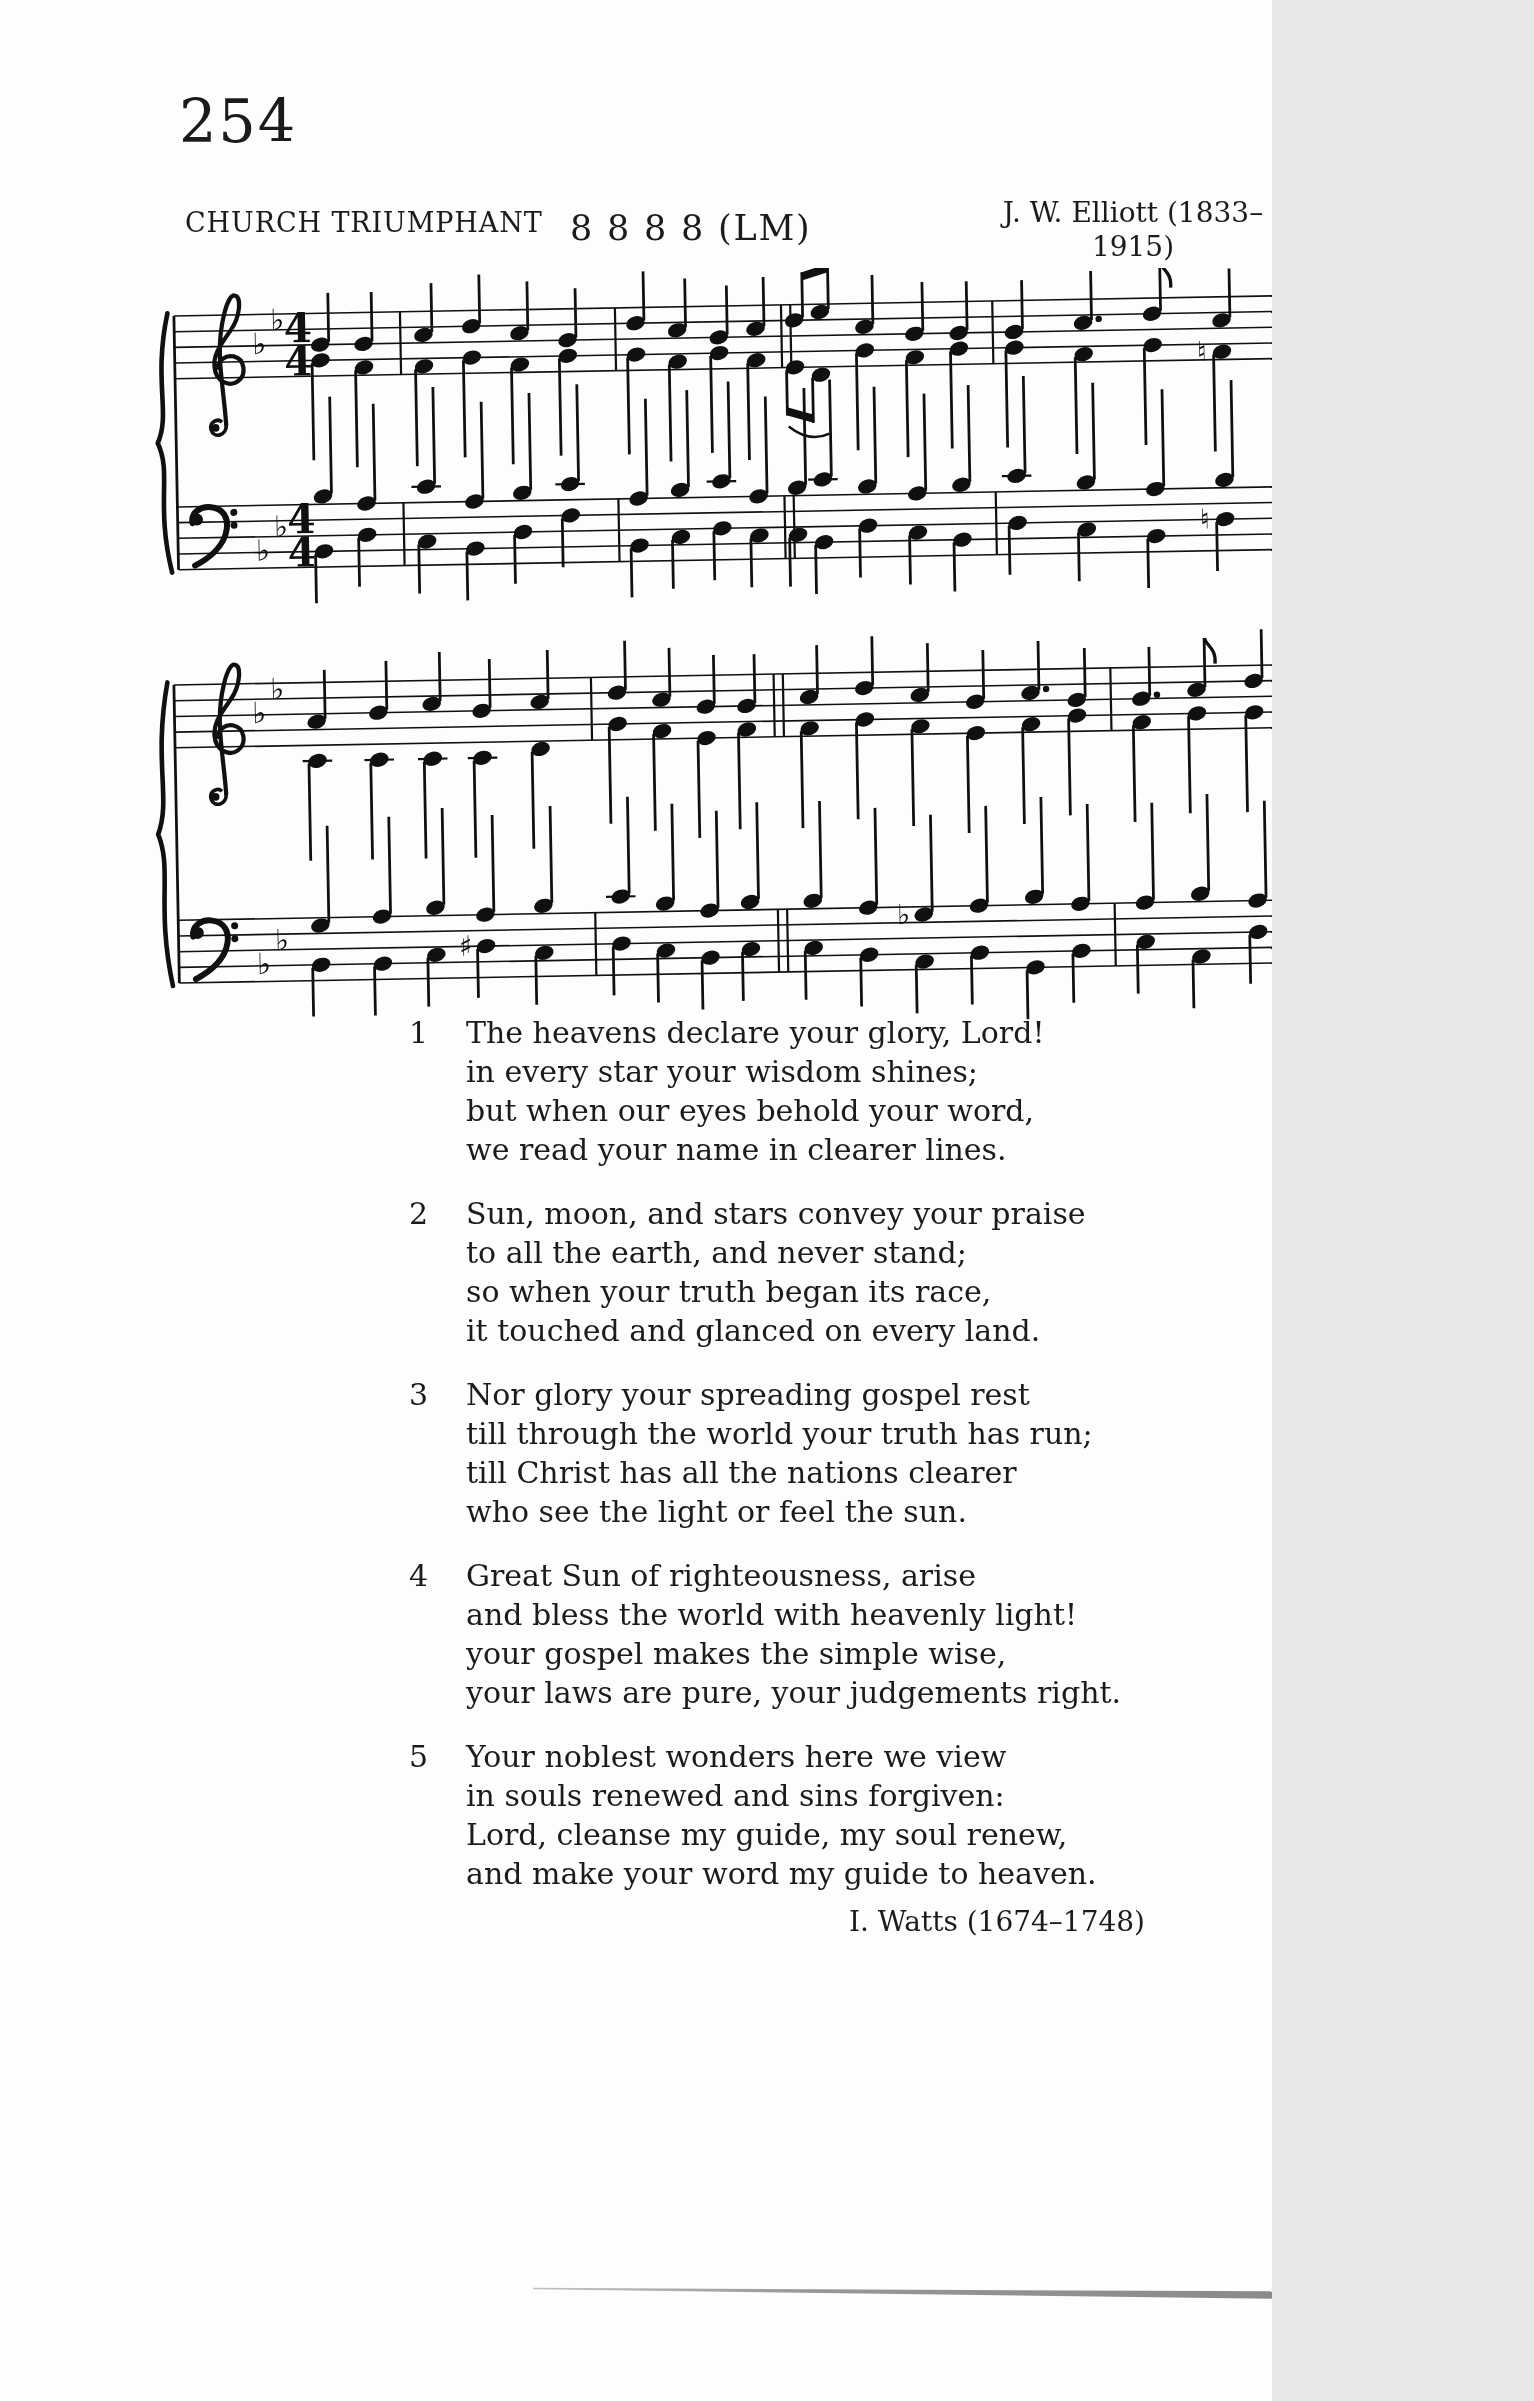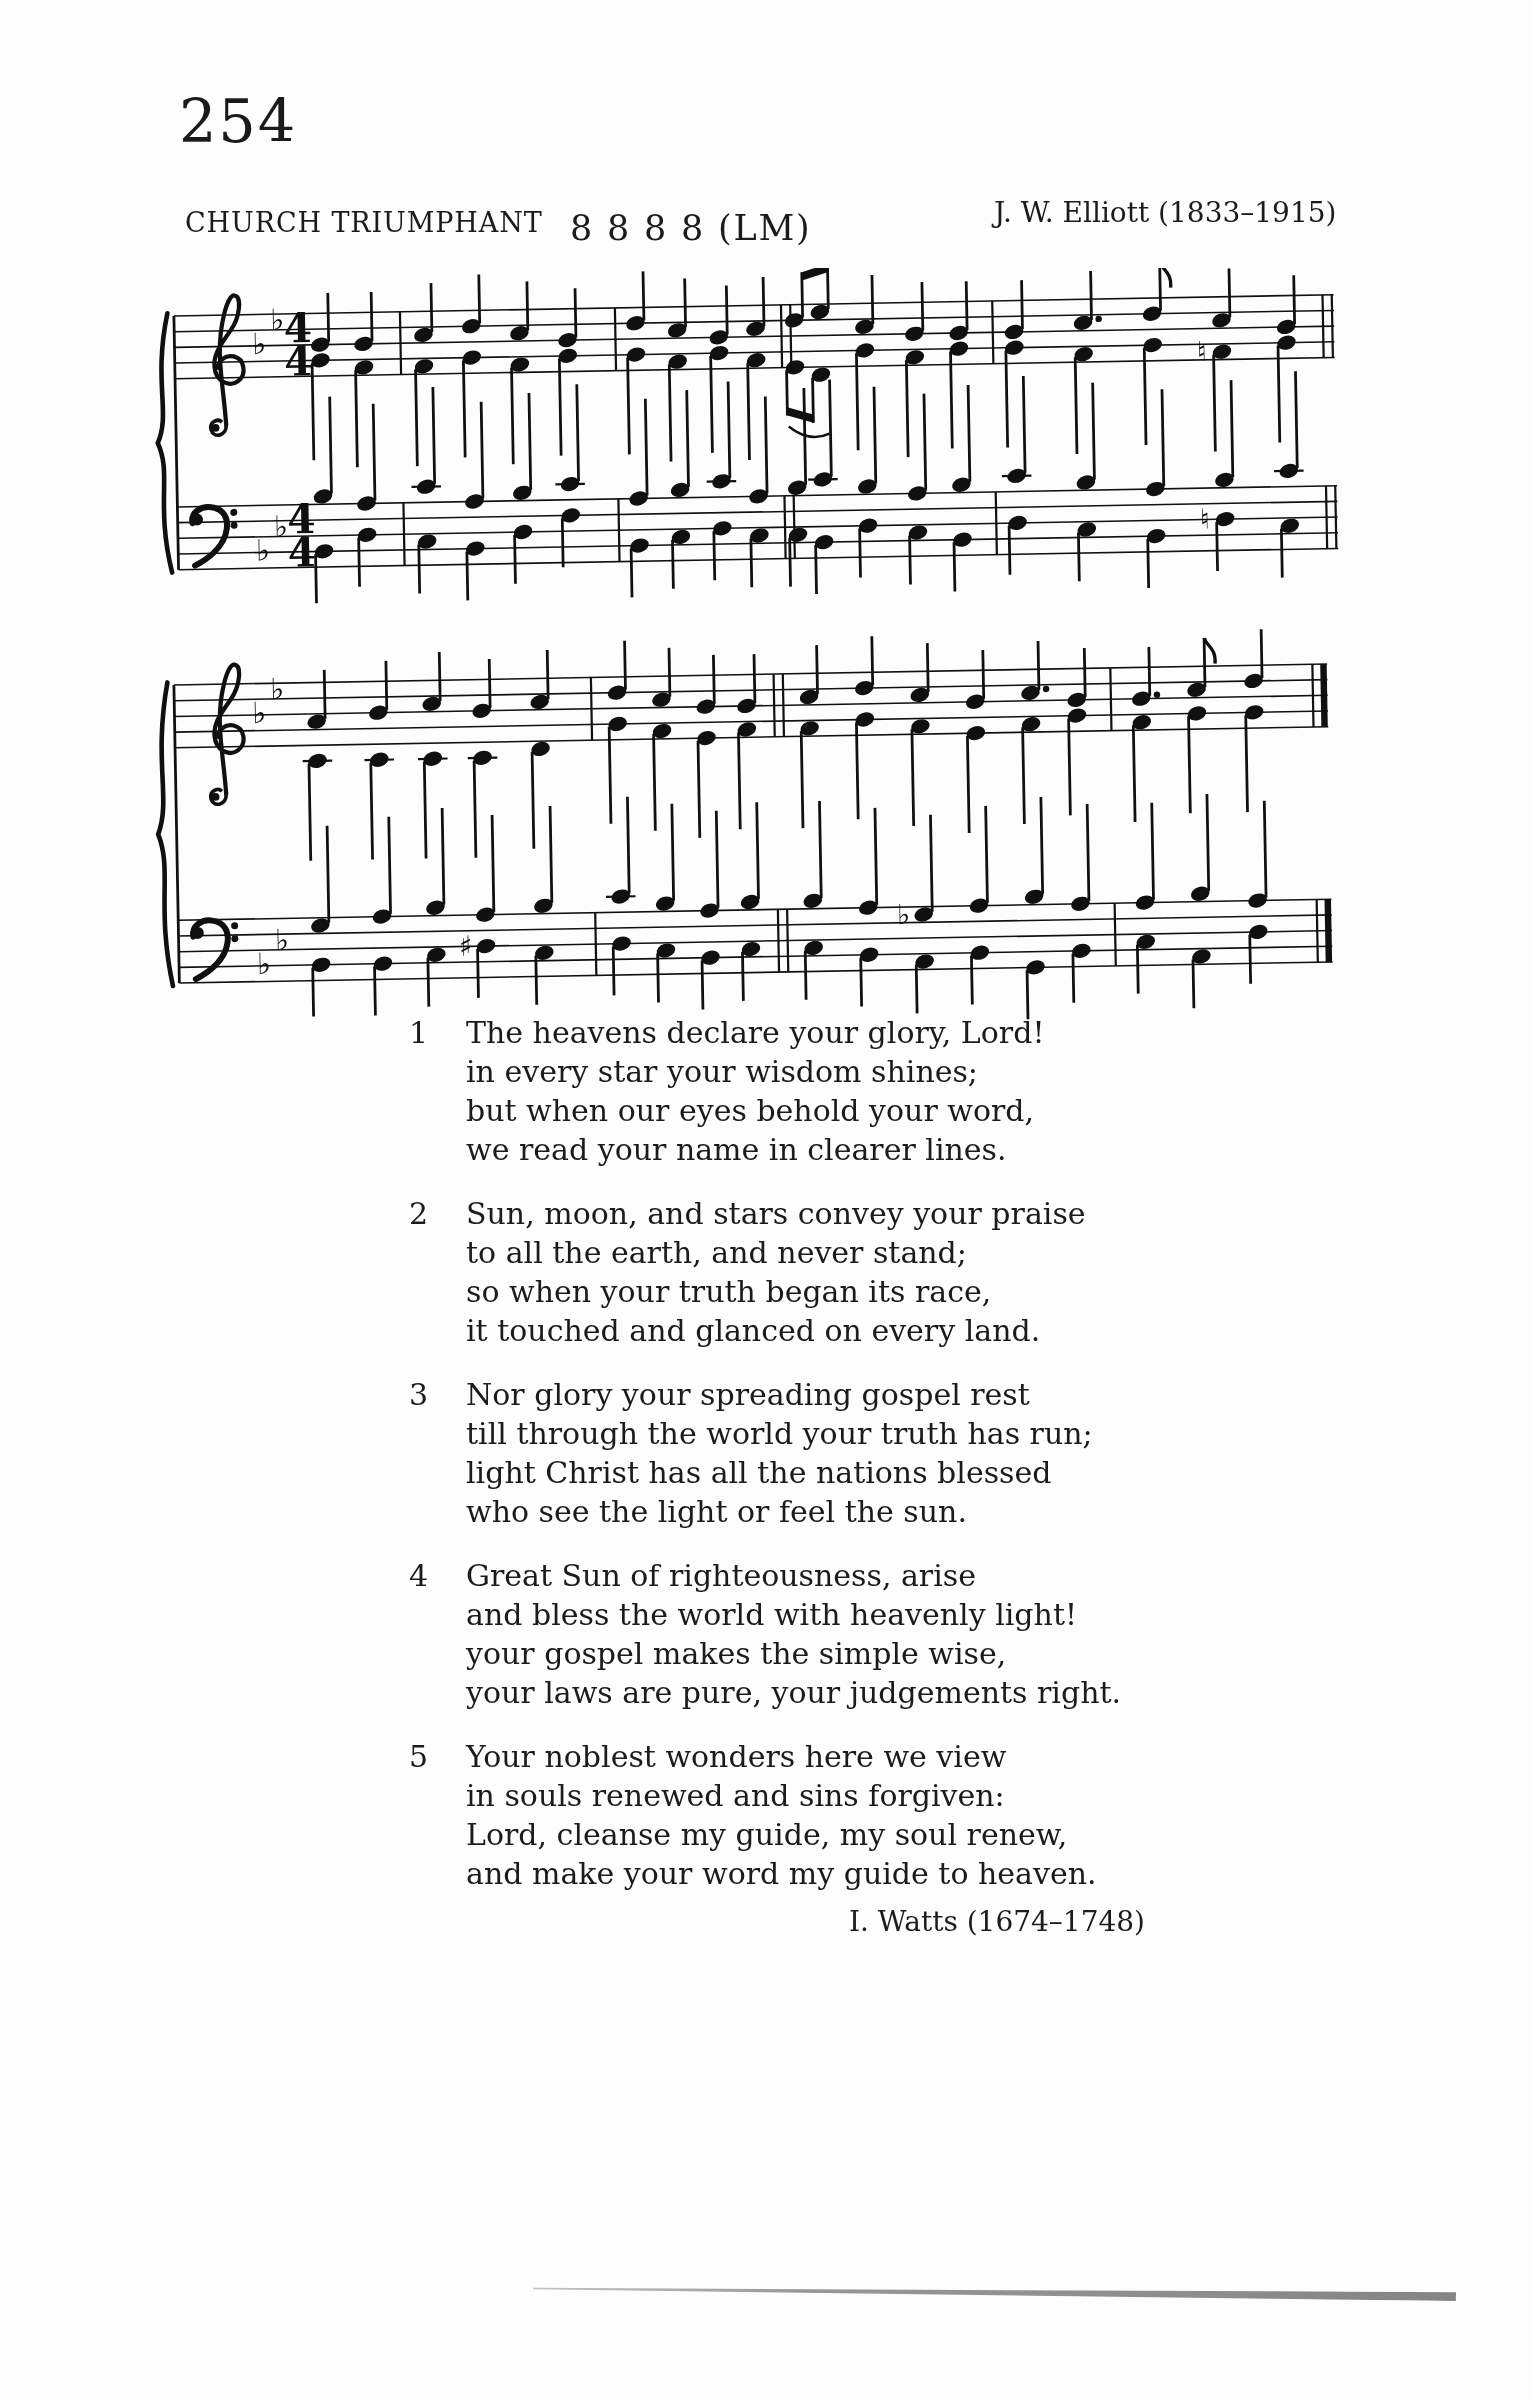--- a/index.html
+++ b/index.html
@@ -1,16 +1,16 @@
 <!DOCTYPE html>
 <html style="font-size:14.8px"><head>
 <meta charset="utf-8">
 <style>
   html,body{margin:0;padding:0;background:#e8e8e8;}
-  .page{position:relative;width:1534px;height:2401px;background:#fdfdfd;overflow:hidden;
+  .page{position:relative;width:1272px;height:2401px;background:#fdfdfd;overflow:hidden;
         font-family:"DejaVu Serif", serif;color:#1b1b1b;}
   .abs{position:absolute;}
   .hymn-number{left:179px;top:92px;font-size:59px;line-height:1;letter-spacing:1.8px;}
   .tune-name{left:185px;top:207px;font-size:27px;line-height:1.2;letter-spacing:0.9px;}
   .meter{left:570px;top:207px;font-size:35px;line-height:1.2;letter-spacing:1.8px;}
   .composer{left:994px;top:196px;font-size:28px;line-height:1.2;text-align:center;}
   .score{left:88px;top:268px;}
   .verses{left:0;top:1013px;width:1534px;}
   .verse{position:relative;margin-bottom:25px;font-size:30px;line-height:39px;}
   .vnum{position:absolute;left:409px;top:0;}
@@ -468,21 +468,21 @@
         <div>to all the earth, and never stand;</div>
         <div>so when your truth began its race,</div>
         <div>it touched and glanced on every land.</div>
       </div>
     </div>
     <div class="verse">
       <span class="vnum">3</span>
       <div class="vtext">
         <div>Nor glory your spreading gospel rest</div>
         <div>till through the world your truth has run;</div>
-        <div>light Christ has all the nations blessed</div>
+        <div>till Christ has all the nations clearer</div>
         <div>who see the light or feel the sun.</div>
       </div>
     </div>
     <div class="verse">
       <span class="vnum">4</span>
       <div class="vtext">
         <div>Great Sun of righteousness, arise</div>
         <div>and bless the world with heavenly light!</div>
         <div>your gospel makes the simple wise,</div>
         <div>your laws are pure, your judgements right.</div>

